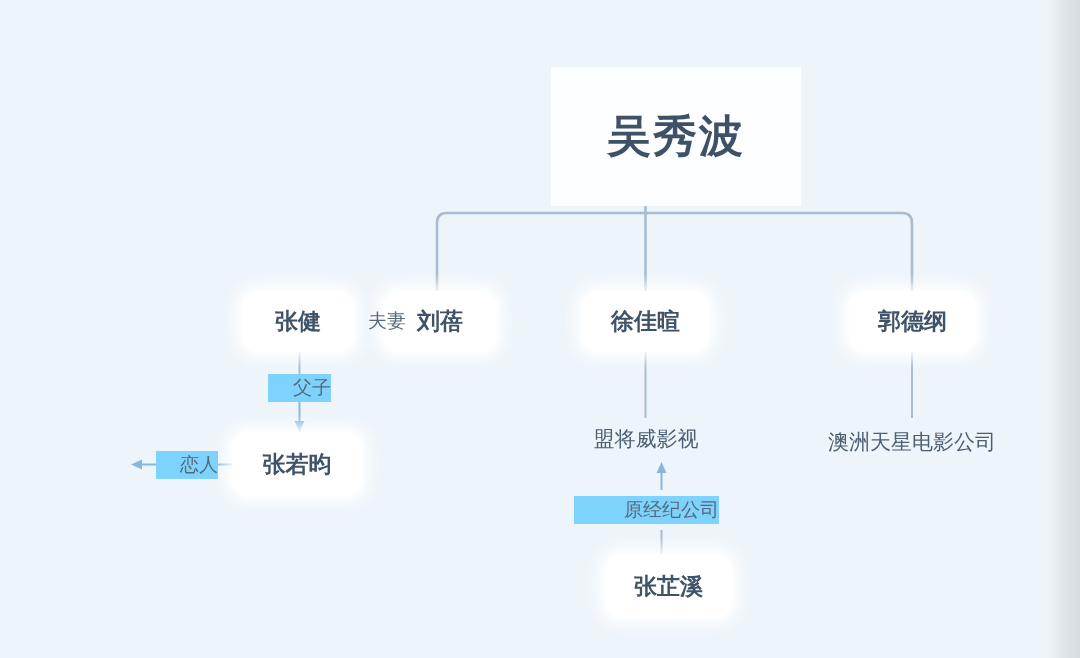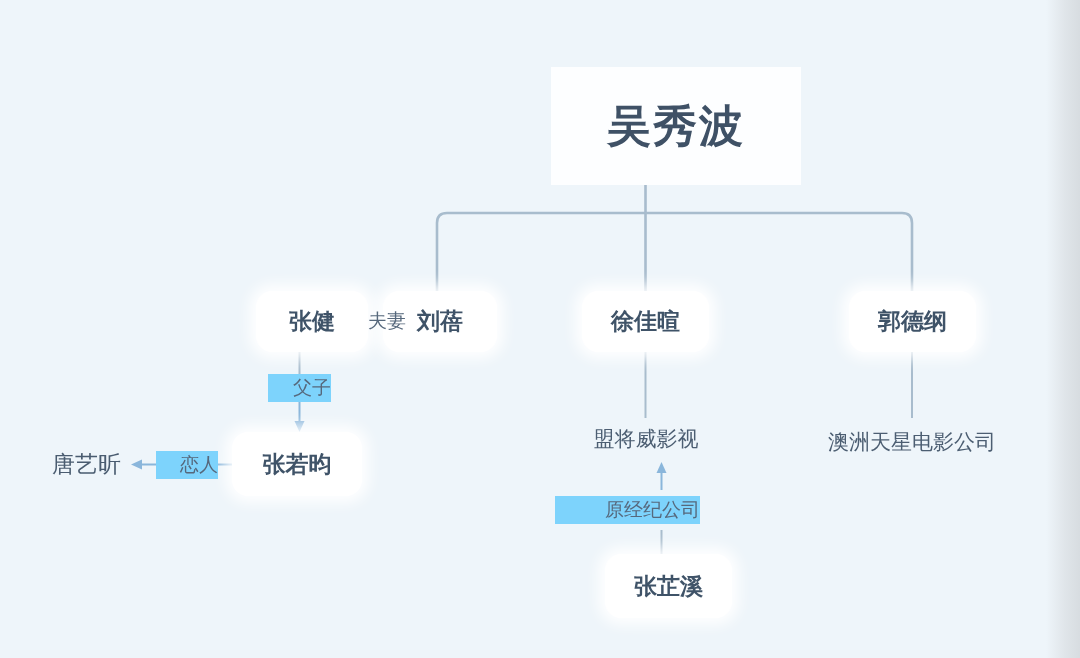--- a/index.html
+++ b/index.html
@@ -119,47 +119,44 @@
     <path d="M645.5 352 L645.5 418" stroke="#a8bccd" stroke-width="2" fill="none"></path>
 
     <path d="M912 352 L912 418" stroke="#a8bccd" stroke-width="2" fill="none"></path>
 
     <path d="M661.5 490 L661.5 470" stroke="#8ab6db" stroke-width="2" fill="none"></path>
     <path d="M661.5 462 L656.5 473 L666.5 473 Z" fill="#8ab6db"></path>
 
     <path d="M661.5 554 L661.5 530" stroke="#a8bccd" stroke-width="2" fill="none"></path>
   </svg>
 
-  <div class="node node-root" style="left:551px; top:67px; width:250px; height:118px;">
+  <div class="node node-root" style="left:551px; top:67px; width:250px; height:139px;">
     <span>吴秀波</span>
   </div>
 
-  <div class="node node-pill" style="left:256px; top:291px; width:112px; height:61px;">
+  <div class="node node-pill" style="left:242px; top:291px; width:112px; height:61px;">
     <span>张健</span>
   </div>
 
   <div class="node node-pill" style="left:383px; top:291px; width:114px; height:61px;">
     <span>刘蓓</span>
   </div>
 
   <div class="node node-pill" style="left:582px; top:291px; width:127px; height:61px;">
     <span>徐佳暄</span>
   </div>
 
   <div class="node node-pill" style="left:849px; top:291px; width:127px; height:61px;">
     <span>郭德纲</span>
   </div>
 
   <div class="node node-pill" style="left:232px; top:432px; width:130px; height:64px;">
     <span>张若昀</span>
   </div>
 
-  <div class="node node-plain" style="left:34px; top:442px; width:105px; height:44px;">
-    <span>唐艺昕</span>
-  </div>
 
   <div class="node node-pill" style="left:605px; top:554px; width:127px; height:64px;">
     <span>张芷溪</span>
   </div>
 
   <div class="node node-text-label" style="left:570px; top:422px; width:152px; height:34px;">
     <span>盟将威影视</span>
   </div>
 
   <div class="node node-text-label" style="left:800px; top:422px; width:224px; height:34px;align-items:flex-end;">
@@ -171,18 +168,18 @@
   </div>
 
   <div class="edge-label edge-label-on-bg" style="left:268px; top:374px; width:63px; height:28px;">
     <span>父子</span>
   </div>
 
   <div class="edge-label edge-label-on-bg" style="left:156px; top:451px; width:62px; height:28px;">
     <span>恋人</span>
   </div>
 
-  <div class="edge-label edge-label-on-bg" style="left:555px; top:496px; width:145px; height:28px;">
+  <div class="edge-label edge-label-on-bg" style="left:574px; top:496px; width:145px; height:28px;">
     <span>原经纪公司</span>
   </div>
 
   <div id="edge-shade"></div>
 </div>
 
 </body></html>

